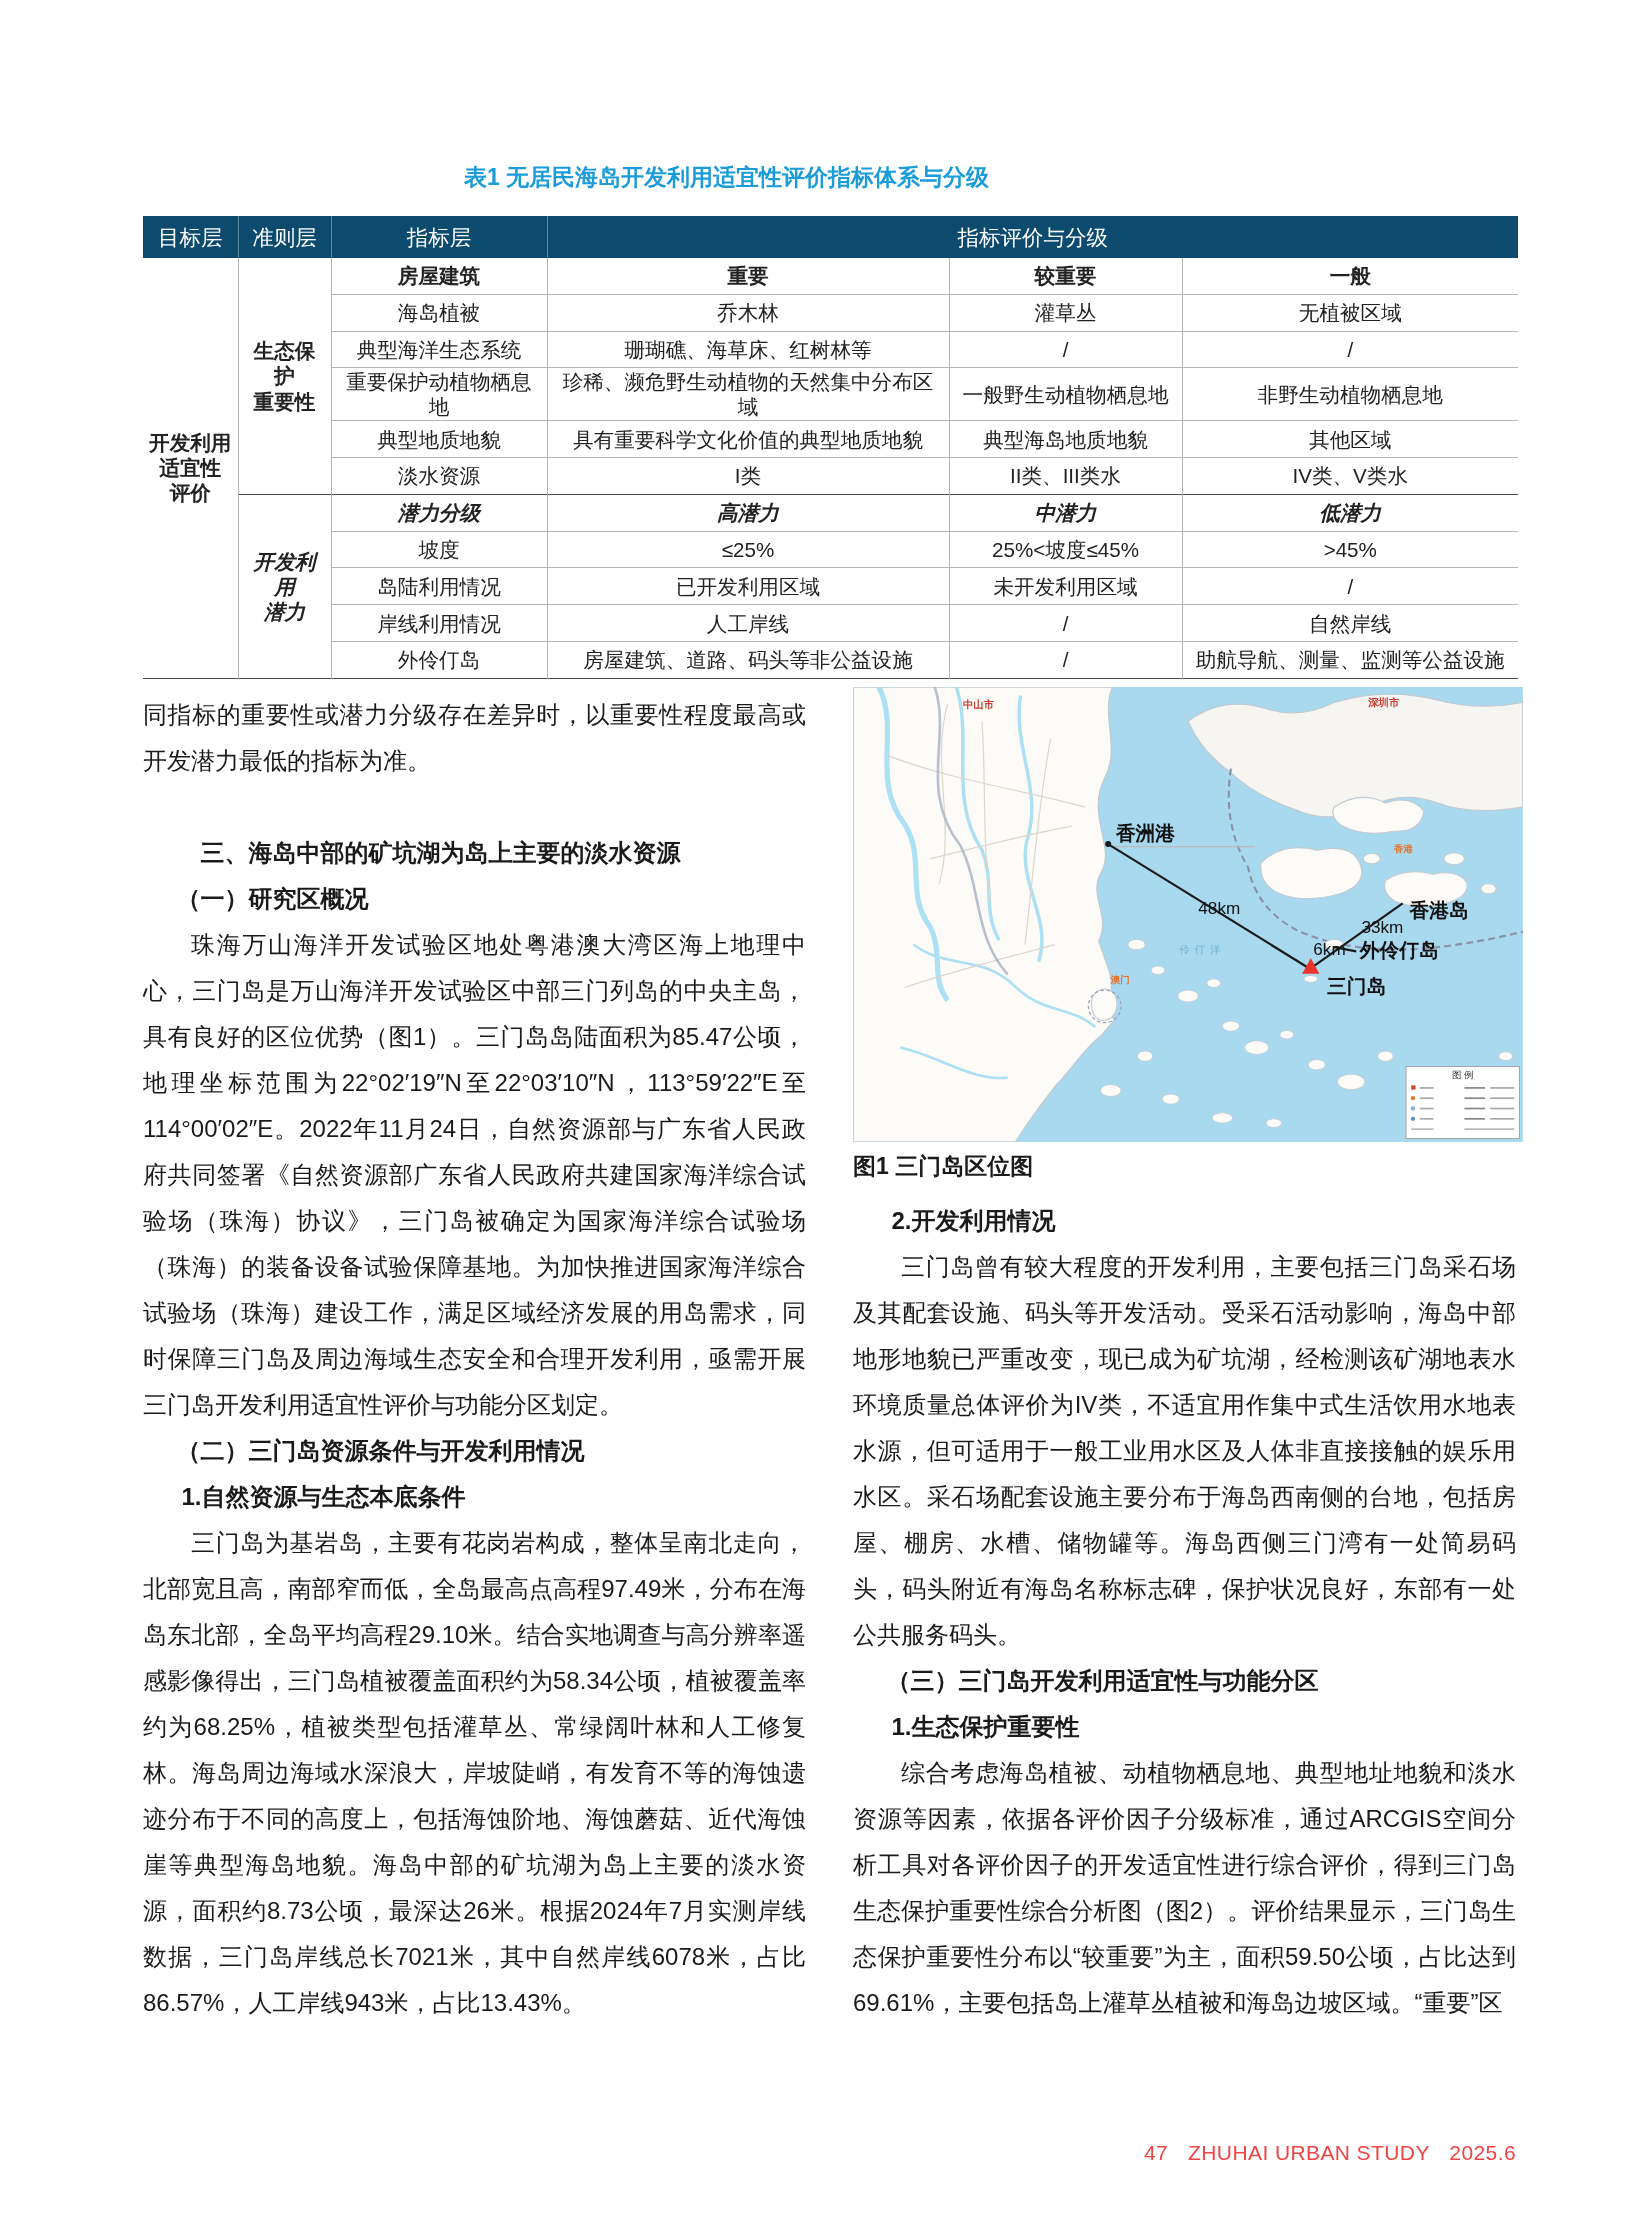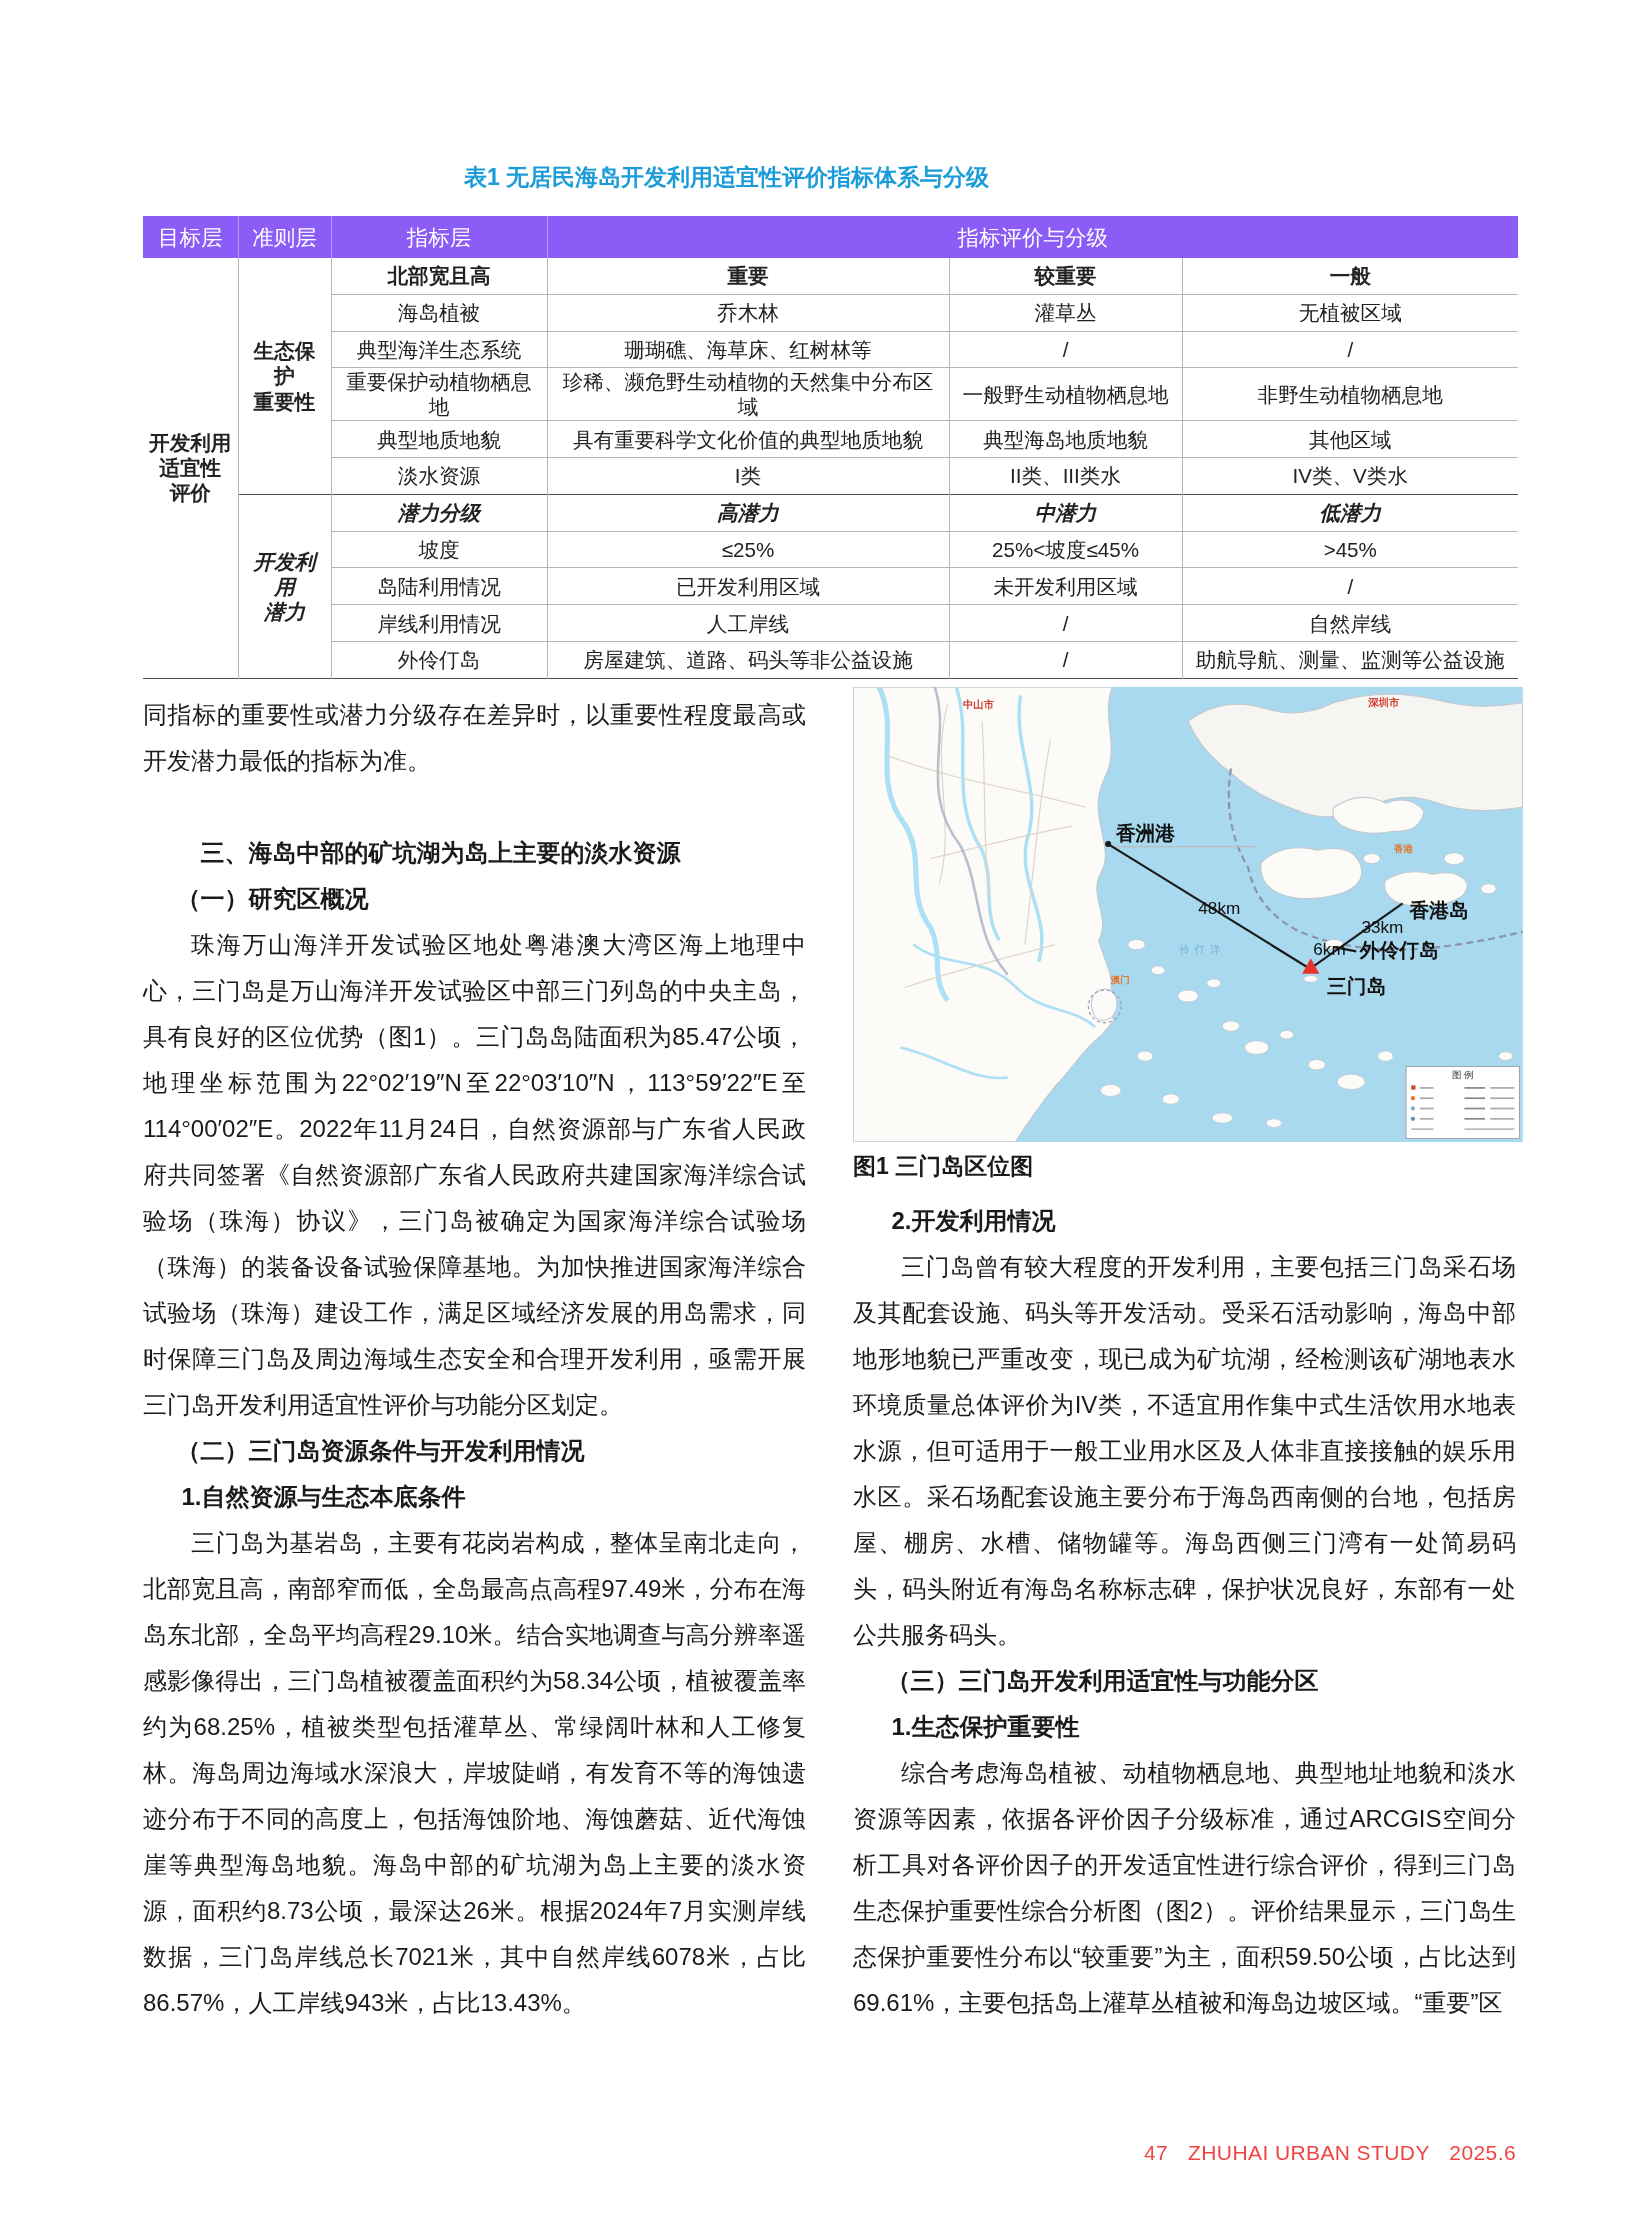--- a/index.html
+++ b/index.html
@@ -5,21 +5,21 @@
   html,body{margin:0;padding:0;background:#ffffff;}
   body{width:1649px;height:2239px;position:relative;overflow:hidden;
        font-family:"Liberation Sans","DejaVu Sans",sans-serif;color:#1a1a1a;}
 
   .table-title{position:absolute;left:0;top:163px;width:1453px;text-align:center;
        color:#1b9cd9;font-size:23px;font-weight:bold;line-height:29px;}
 
   .tbl-wrap{position:absolute;left:143px;top:216px;width:1374px;}
   table.indic{border-collapse:collapse;table-layout:fixed;width:1374px;
        font-size:20.6px;color:#222;border-bottom:1.7px solid #4a4a4a;}
-  table.indic thead th{background:#8b5cf6;color:#ffffff;font-weight:normal;
+  table.indic thead th{background:#0c4a6e;color:#ffffff;font-weight:normal;
        height:40px;font-size:21.5px;border-right:0.9px solid rgba(255,255,255,.35);}
   table.indic thead th:last-child{border-right:none;}
   table.indic td{text-align:center;vertical-align:middle;height:34px;
        padding:0.9px 5.2px;border-right:0.9px solid #b5b5b5;border-top:0.9px solid #b5b5b5;
        line-height:1.22;}
   table.indic td:last-child{border-right:none;}
   table.indic tbody tr:first-child td{border-top:none;}
   table.indic tr.group-start td{border-top:1.7px solid #4a4a4a;font-style:italic;}
   .goal-cell,.crit-cell{font-weight:bold;white-space:pre-line;}
   td.bold{font-weight:bold;}
@@ -75,21 +75,21 @@
           <th colspan="3">指标评价与分级</th>
         </tr>
       </thead>
       <tbody id="tbl-body">
           <tr>
             <td rowspan="11" class="goal-cell">开发利用
 适宜性
 评价</td>
             <td rowspan="6" class="crit-cell">生态保护
 重要性</td>
-            <td class="bold">北部宽且高</td>
+            <td class="bold">房屋建筑</td>
             <td class="bold">重要</td>
             <td class="bold">较重要</td>
             <td class="bold">一般</td>
           </tr>
           <tr>
             <td>海岛植被</td>
             <td>乔木林</td>
             <td>灌草丛</td>
             <td>无植被区域</td>
           </tr>

